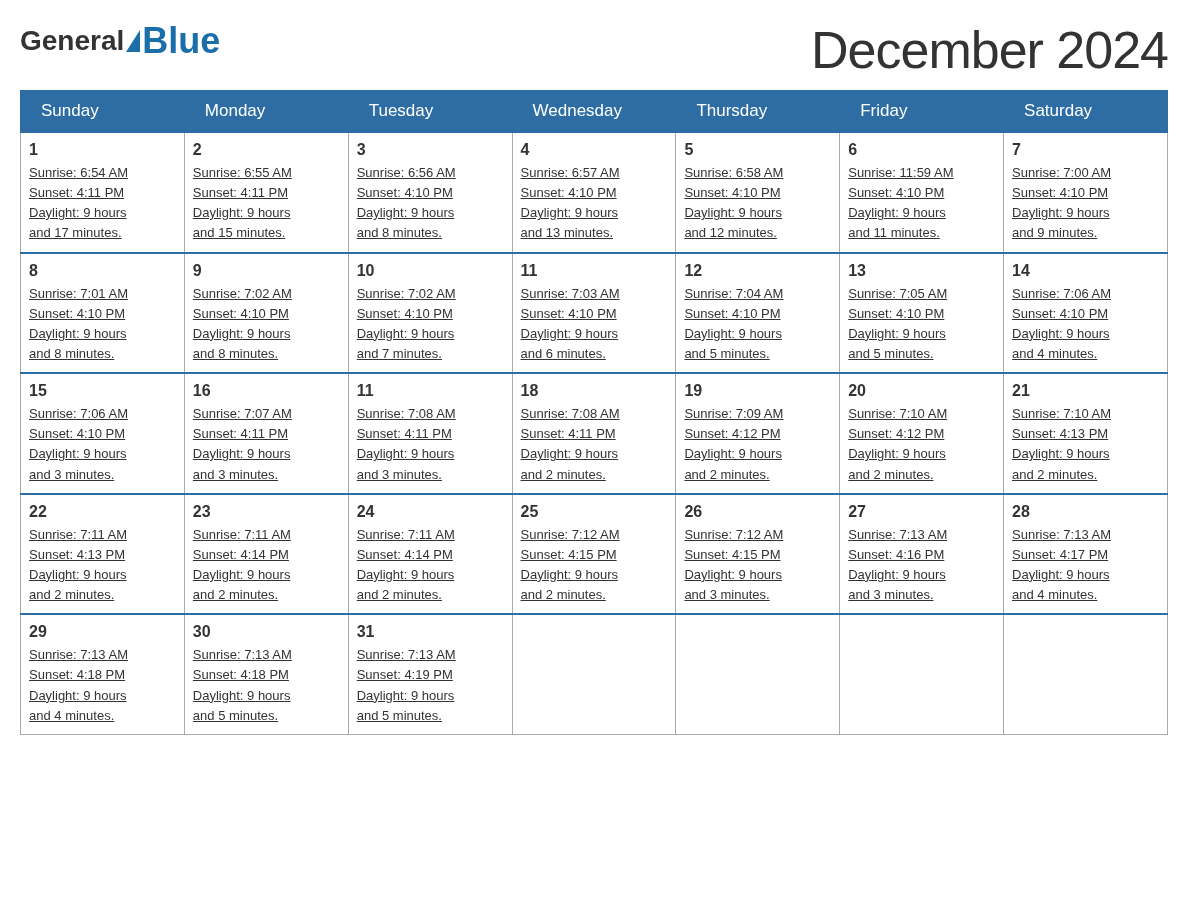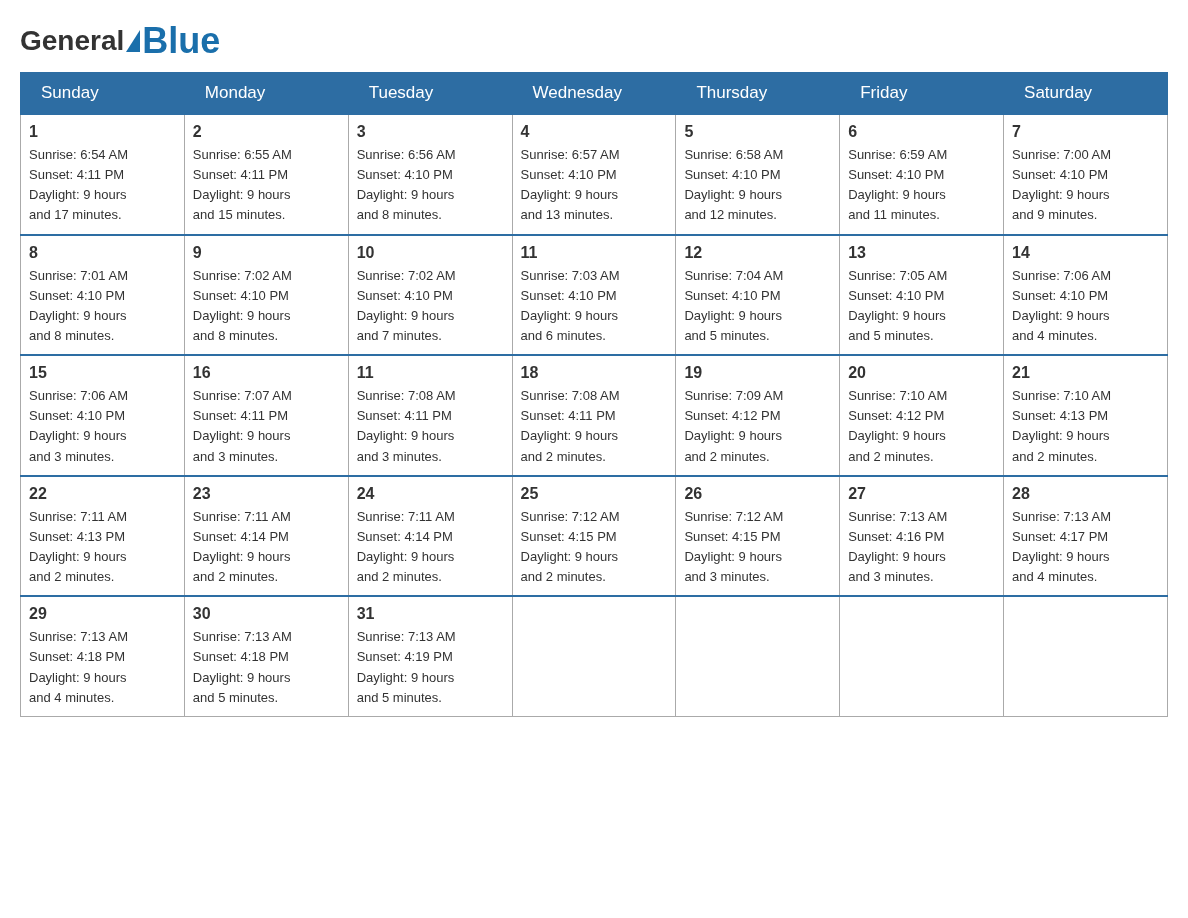--- a/index.html
+++ b/index.html
@@ -87,37 +87,39 @@
     }
     .day-number {
       font-size: 16px;
       font-weight: bold;
       margin-bottom: 4px;
       display: block;
     }
     .day-info {
       line-height: 1.55;
       font-size: 13px;
+      text-decoration: underline;
     }
     tr.week-row td {
       border-top: 2px solid #2d6da3;
     }
   </style>
 </head>
 <body>
 
 <div class="header">
   <div class="logo">
     <div class="logo-text">
       <span class="logo-general">General</span>
       <span class="logo-triangle"></span>
       <span class="logo-blue">Blue</span>
     </div>
   </div>
   <div class="title-section">
+    <div class="month-title">December 2024</div>
   </div>
 </div>
 
 <table class="calendar">
   <thead>
     <tr>
     <th>Sunday</th>
         <th>Monday</th>
         <th>Tuesday</th>
         <th>Wednesday</th>
@@ -143,21 +145,21 @@
         <td>
           <span class="day-number">4</span>
           <div class="day-info"><span>Sunrise: 6:57 AM</span><br><span>Sunset: 4:10 PM</span><br><span>Daylight: 9 hours</span><br><span>and 13 minutes.</span></div>
         </td>
         <td>
           <span class="day-number">5</span>
           <div class="day-info"><span>Sunrise: 6:58 AM</span><br><span>Sunset: 4:10 PM</span><br><span>Daylight: 9 hours</span><br><span>and 12 minutes.</span></div>
         </td>
         <td>
           <span class="day-number">6</span>
-          <div class="day-info"><span>Sunrise: 6:59 AM</span><br><span>Sunset: 4:10 PM</span><br><span>Daylight: 9 hours</span><br><span>and 11 minutes.</span></div>
+          <div class="day-info"><span>Sunrise: 11:59 AM</span><br><span>Sunset: 4:10 PM</span><br><span>Daylight: 9 hours</span><br><span>and 11 minutes.</span></div>
         </td>
         <td>
           <span class="day-number">7</span>
           <div class="day-info"><span>Sunrise: 7:00 AM</span><br><span>Sunset: 4:10 PM</span><br><span>Daylight: 9 hours</span><br><span>and 9 minutes.</span></div>
         </td>
       </tr>
       <tr class="week-row">
         <td>
           <span class="day-number">8</span>
           <div class="day-info"><span>Sunrise: 7:01 AM</span><br><span>Sunset: 4:10 PM</span><br><span>Daylight: 9 hours</span><br><span>and 8 minutes.</span></div>

